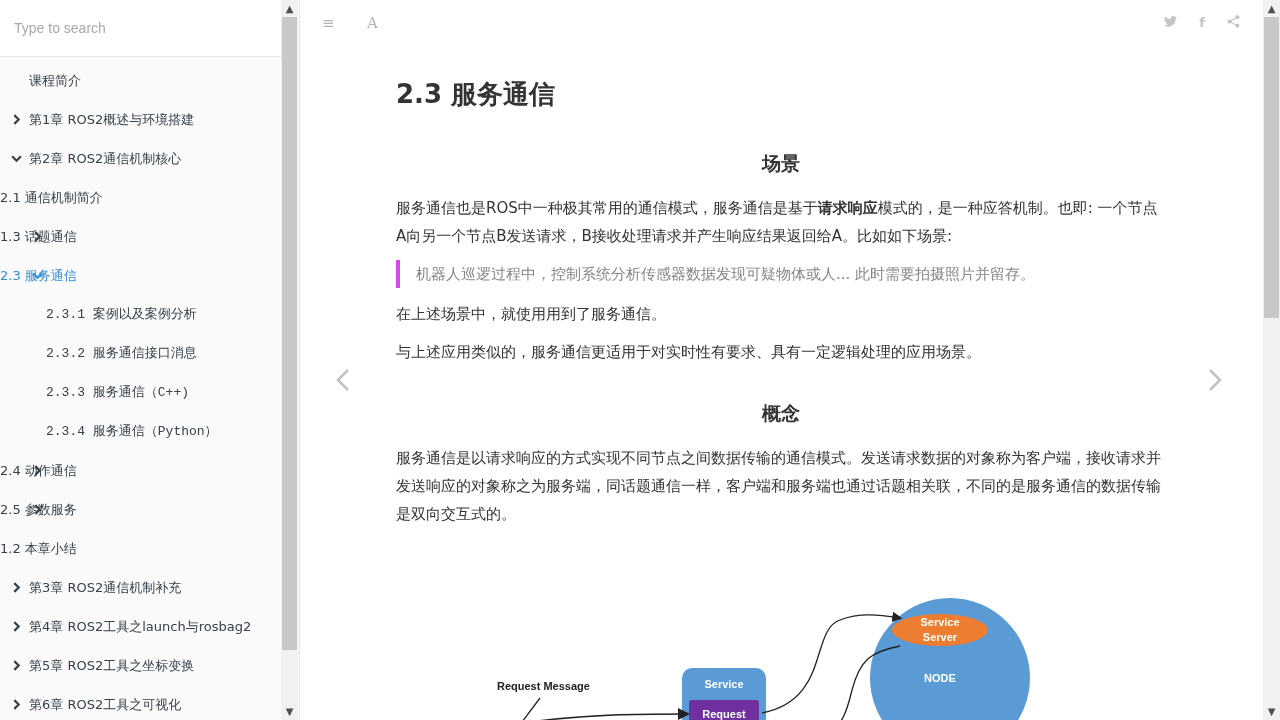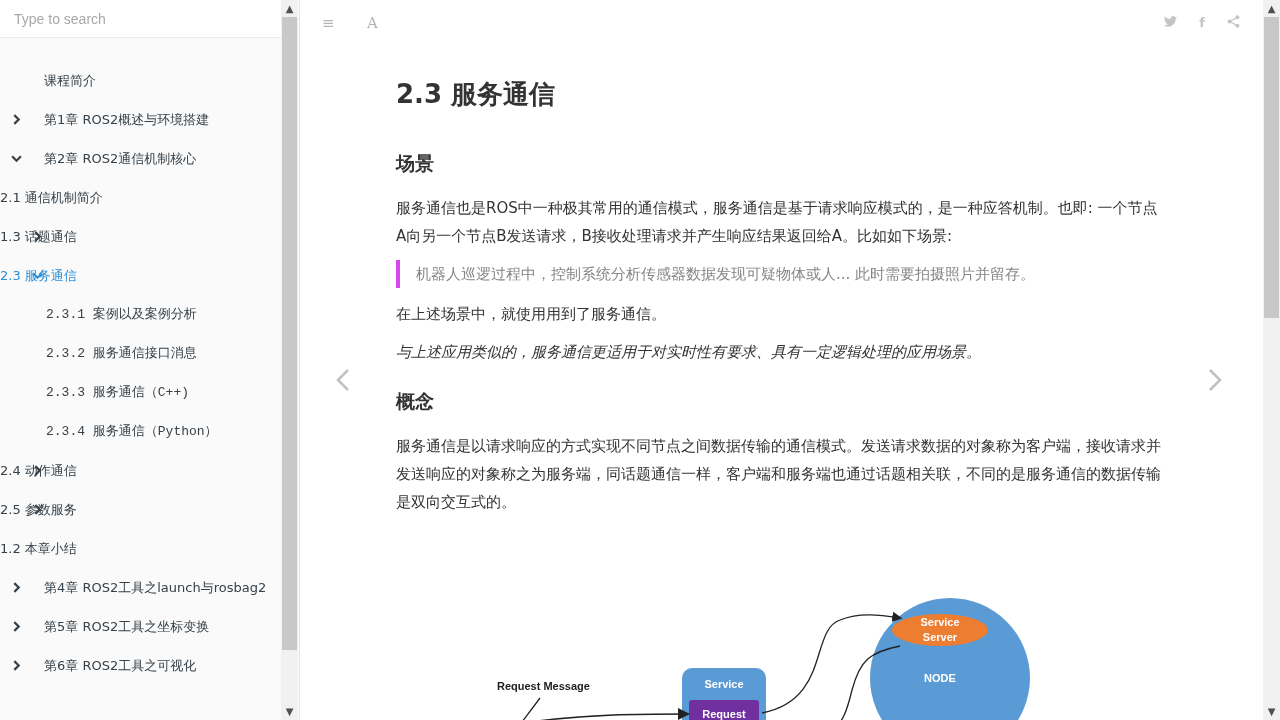--- a/index.html
+++ b/index.html
@@ -1,50 +1,50 @@
 <!DOCTYPE html>
 <html><head>
 <meta charset="utf-8">
 <style>
   * { box-sizing: border-box; margin: 0; padding: 0; }
   html, body { width: 1280px; height: 720px; overflow: hidden; background: #fff; }
   body { font-family: "DejaVu Sans", "Liberation Sans", sans-serif; color: #333; position: relative; }
 
   
   .sidebar { position: absolute; left: 0; top: 0; width: 300px; height: 720px; background: #fafafa; border-right: 1px solid #e6e6e6; }
-  .search-box { position: absolute; left: 0; top: 0; width: 282px; height: 38px; background: #fff; border-bottom: 1px solid #e8e8e8; }
+  .search-box { position: absolute; left: 0; top: 0; width: 282px; height: 57px; background: #fff; border-bottom: 1px solid #e8e8e8; }
   .search-box input { border: none; outline: none; background: transparent; width: 100%; height: 100%; padding: 0 14px; font-size: 14px; color: #333; font-family: "Liberation Sans", sans-serif; }
   .search-box input::placeholder { color: #a8a8a8; }
   .toc { position: absolute; left: 0; top: 62px; width: 282px; }
   .toc-item { position: relative; height: 39px; line-height: 38px; font-size: 13px; color: #364149; white-space: nowrap; cursor: pointer; }
   .toc-item.active { color: #2f8fd8; }
   .toc-item .chev { position: absolute; top: 0; width: 14px; text-align: center; font-size: 12px; font-weight: bold; color: #364149; }
   .toc-item.active .chev { color: #2f8fd8; }
-  .lvl0 { padding-left: 44px; }
+  .lvl0 { padding-left: 29px; }
   .lvl0 .chev { left: 9px; }
   .lvl1 { }
   .lvl1 .chev { left: 30px; }
   .lvl2 { padding-left: 46px; font-family: Liberation Mono, monospace; }
   .chev svg { width: 11px; height: 11px; vertical-align: -1px; }
 
   .sb-scroll { position: absolute; right: 1px; top: 0; width: 17px; height: 720px; background: #f1f1f1; }
   .sb-scroll .thumb { position: absolute; left: 1px; top: 17px; width: 15px; height: 633px; background: #c8c8c8; }
   .sb-scroll .arr { position: absolute; left: 0; width: 17px; height: 17px; text-align: center; color: #505050; font-size: 10px; line-height: 17px; }
 
   
   .main { position: absolute; left: 300px; top: 0; width: 980px; height: 720px; background: #fff; }
   .toolbar-icon { position: absolute; top: 14px; color: #b5b5b5; font-size: 15px; cursor: pointer; }
   .share-icons { position: absolute; right: 40px; top: 15px; display: flex; gap: 22px; }
   .share-icons span { color: #c4c4c4; font-size: 13px; cursor: pointer; }
 
   .page { position: absolute; left: 96px; top: 70px; width: 770px; }
   h1 { font-size: 26px; font-weight: bold; color: #333; line-height: 48px; margin-bottom: 28px; }
-  h2 { font-size: 19px; font-weight: bold; color: #333; line-height: 34px; margin-bottom: 14px; }
+  h2 { font-size: 19px; font-weight: bold; color: #333; line-height: 34px; margin-bottom: 14px; text-align: center; }
   p { font-size: 15px; line-height: 28px; color: #333; margin-bottom: 10px; }
-  p b { font-weight: normal; }
+  p b { font-weight: bold; }
   blockquote { border-left: 4px solid #d946ef; padding-left: 16px; color: #858585; font-size: 15px; line-height: 28px; margin: 2px 0 12px 0; }
   ul { margin: 0 0 10px 20px; list-style: none; }
   ul li { font-size: 15px; line-height: 28px; position: relative; padding-left: 12px; }
   ul li::before { content: "•"; position: absolute; left: -2px; top: 0; }
 
   .nav-arrow { position: absolute; top: 368px; color: #c0c0c0; font-size: 26px; cursor: pointer; }
 
   .main-scroll { position: absolute; right: 0; top: 0; width: 17px; height: 720px; background: #f1f1f1; }
   .main-scroll .thumb { position: absolute; left: 1px; top: 17px; width: 15px; height: 301px; background: #c8c8c8; }
   .main-scroll .arr { position: absolute; left: 0; width: 17px; height: 17px; text-align: center; color: #505050; font-size: 10px; line-height: 17px; }
@@ -81,20 +81,23 @@
       <div class="toc-item lvl2"><span>2.3.4 服务通信（Python）</span></div>
       <div class="toc-item lvl1"><span class="chev"><svg viewBox="0 0 10 10">
             <path d="M3 1l4 4-4 4" stroke="currentColor" stroke-width="2" fill="none"></path>
           </svg></span><span>2.4 动作通信</span></div>
       <div class="toc-item lvl1"><span class="chev"><svg viewBox="0 0 10 10">
             <path d="M3 1l4 4-4 4" stroke="currentColor" stroke-width="2" fill="none"></path>
           </svg></span><span>2.5 参数服务</span></div>
       <div class="toc-item lvl1"><span>1.2 本章小结</span></div>
       <div class="toc-item lvl0"><span class="chev"><svg viewBox="0 0 10 10">
             <path d="M3 1l4 4-4 4" stroke="currentColor" stroke-width="2" fill="none"></path>
+          </svg></span><span>第3章 ROS2通信机制补充</span></div>
+      <div class="toc-item lvl0"><span class="chev"><svg viewBox="0 0 10 10">
+            <path d="M3 1l4 4-4 4" stroke="currentColor" stroke-width="2" fill="none"></path>
           </svg></span><span>第4章 ROS2工具之launch与rosbag2</span></div>
       <div class="toc-item lvl0"><span class="chev"><svg viewBox="0 0 10 10">
             <path d="M3 1l4 4-4 4" stroke="currentColor" stroke-width="2" fill="none"></path>
           </svg></span><span>第5章 ROS2工具之坐标变换</span></div>
       <div class="toc-item lvl0"><span class="chev"><svg viewBox="0 0 10 10">
             <path d="M3 1l4 4-4 4" stroke="currentColor" stroke-width="2" fill="none"></path>
           </svg></span><span>第6章 ROS2工具之可视化</span></div>
     </div>
   <div class="sb-scroll">
     <div class="arr" style="top:0">▲</div>
@@ -123,21 +126,21 @@
         </svg>
     </span>
   </div>
 
   <div class="page">
     <h1>2.3 服务通信</h1>
     <h2>场景</h2>
     <p><span>服务通信也是ROS中一种极其常用的通信模式，服务通信是基于</span><b>请求响应</b><span>模式的，是一种应答机制。也即: 一个节点A向另一个节点B发送请求，B接收处理请求并产生响应结果返回给A。比如如下场景:</span></p>
     <blockquote>机器人巡逻过程中，控制系统分析传感器数据发现可疑物体或人... 此时需要拍摄照片并留存。</blockquote>
     <p>在上述场景中，就使用用到了服务通信。</p>
-    <p style="margin-bottom:18px;font-style:italic;">与上述应用类似的，服务通信更适用于对实时性有要求、具有一定逻辑处理的应用场景。</p>
+    <p style="margin-bottom:30px;">与上述应用类似的，服务通信更适用于对实时性有要求、具有一定逻辑处理的应用场景。</p>
     <h2>概念</h2>
     <p>服务通信是以请求响应的方式实现不同节点之间数据传输的通信模式。发送请求数据的对象称为客户端，接收请求并发送响应的对象称之为服务端，同话题通信一样，客户端和服务端也通过话题相关联，不同的是服务通信的数据传输是双向交互式的。</p>
   </div>
 
   <span class="nav-arrow" style="left:36px;">
     <svg width="14" height="24" viewBox="0 0 14 24">
         <path d="M12 2 2 12l10 10" stroke="#c0c0c0" stroke-width="2.5" fill="none"></path>
       </svg>
   </span>
   <span class="nav-arrow" style="left:908px;">

